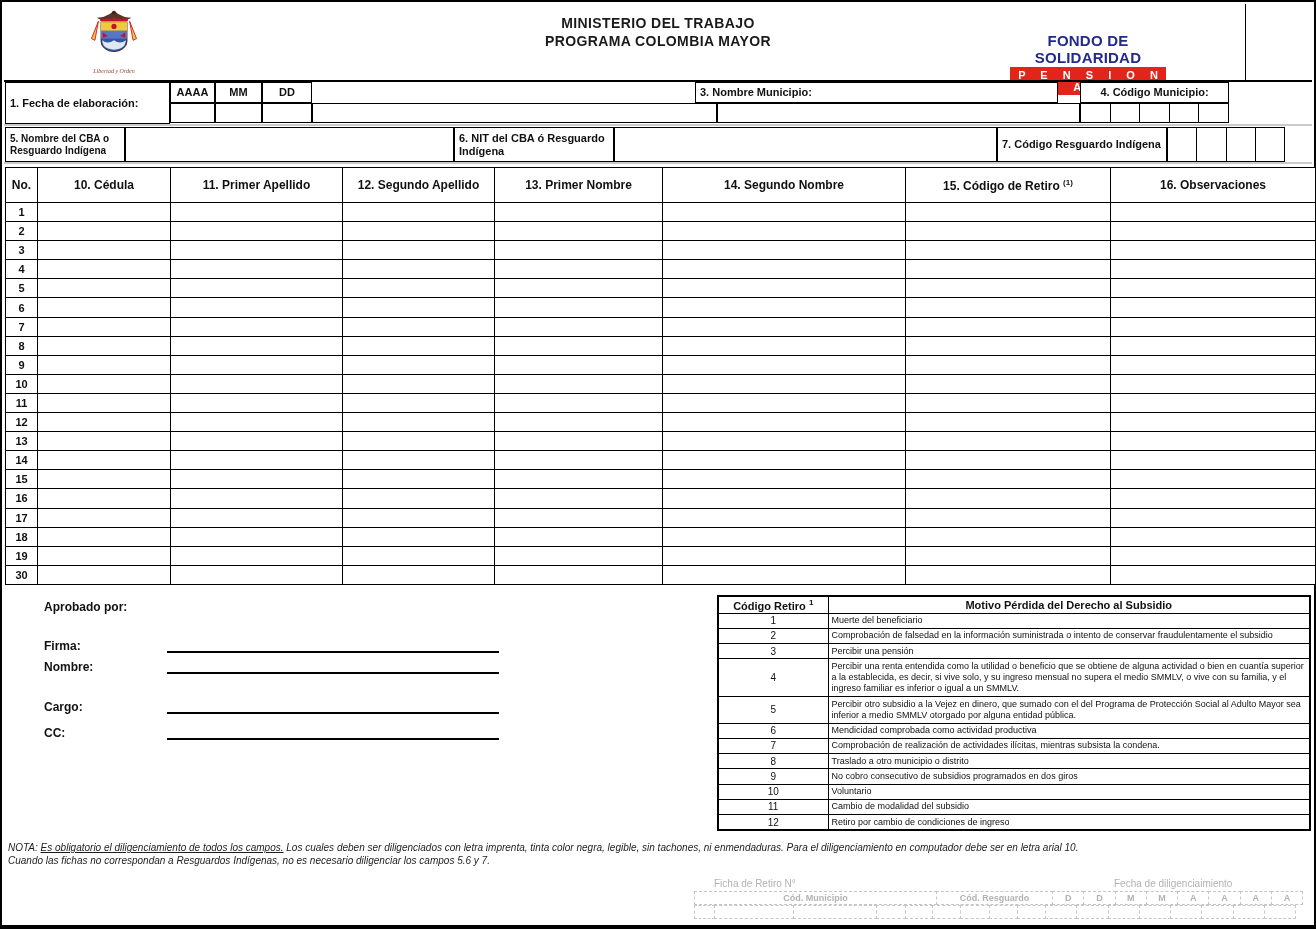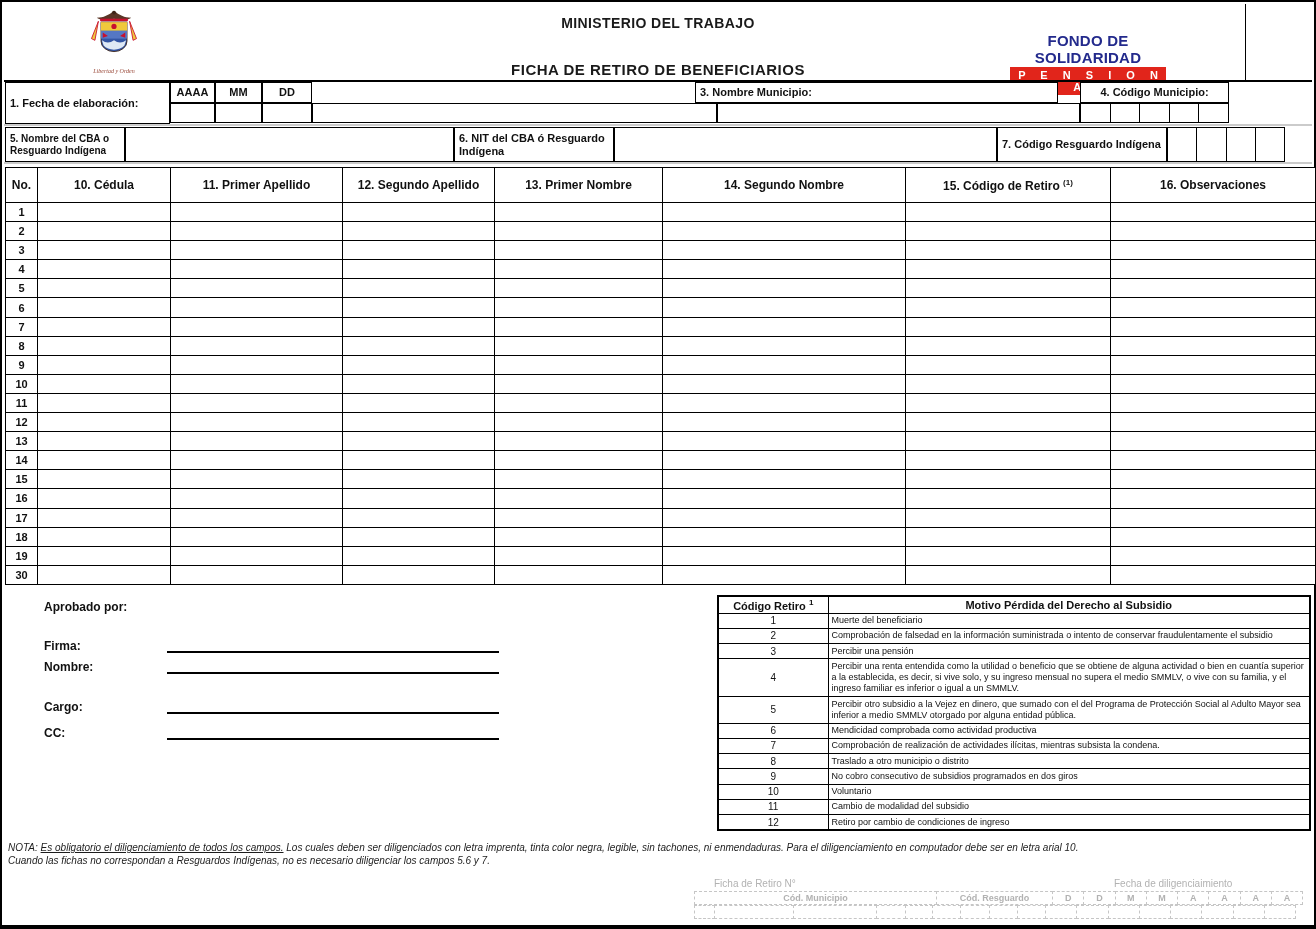--- a/index.html
+++ b/index.html
@@ -84,21 +84,21 @@
       <circle cx="30" cy="20" r="3" fill="#c8102e"></circle>
       <rect x="15" y="25" width="30" height="9" fill="#5577c4"></rect>
       <path d="M17 27 l6 4 -6 2 Z" fill="#c8102e"></path>
       <path d="M43 27 l-6 4 6 2 Z" fill="#c8102e"></path>
       <path d="M16 36 q7 5 14 0 q7 5 14 0 l-2 6 a14 10 0 0 1 -24 0 Z" fill="#dfe9f5"></path>
     </svg>
     <div class="coat-caption">Libertad y Orden</div>
   </div>
 
   <div class="title-block t-ministry">MINISTERIO DEL TRABAJO</div>
-  <div class="title-block t-ficha">FICHA DE RETIRO DE BENEFICIARIOS</div>
+  <div class="title-block t-program">PROGRAMA COLOMBIA MAYOR</div>
 
   <div class="fondo">
     <div class="fondo-top" style="color:#232a8c">FONDO DE SOLIDARIDAD</div>
     <div class="fondo-band" style="background:#e1251b">P E N S I O N A L</div>
   </div>
 
   <div class="header-vline"></div>
   <div class="hline78"></div>
 
   <div class="cell" style="left:3px; top:80px; width:165px; height:42px;">1. Fecha de elaboración:</div>

